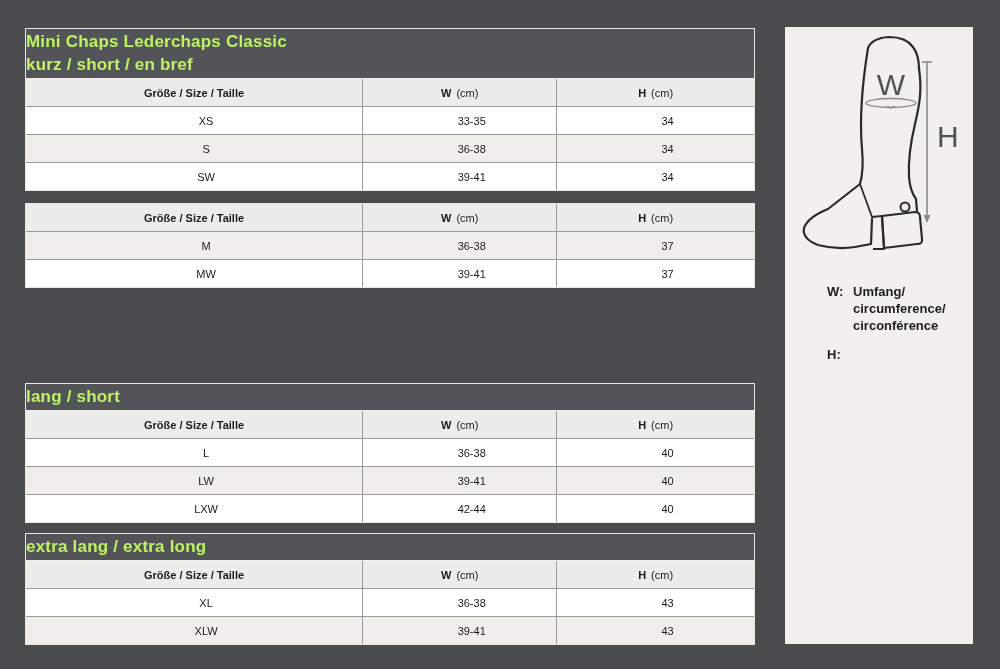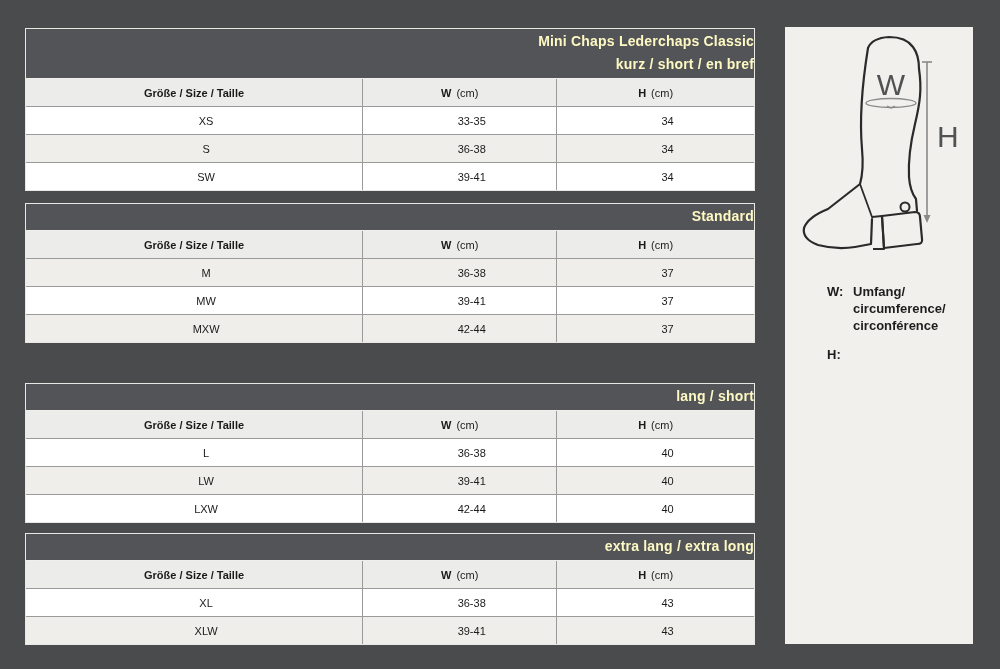--- a/index.html
+++ b/index.html
@@ -11,22 +11,22 @@
   }
 
   
   .size-table {
     position:absolute; left:25px; width:730px;
     box-sizing:border-box;
     border:1px solid #e9e7e4;
     background:#ffffff;
   }
   .table-title {
-    background:#535457; color:#fef9c3;
-    text-align:right; font-weight:bold; font-size:14px;
+    background:#535457; color:#bef264;
+    text-align:left; font-weight:bold; font-size:17px;
     line-height:23px; padding:1px 0 2px 0;
     border-bottom:1px solid #f0efec;
     letter-spacing:0.2px;
   }
   .size-table table {
     width:100%; border-collapse:collapse; table-layout:fixed;
   }
   .size-table td {
     height:27px; text-align:center; vertical-align:middle;
     font-size:11px;
@@ -87,43 +87,35 @@
       <tr class="data">
         <td>SW</td>
         <td>39-41</td>
         <td>34</td>
       </tr>
     </tbody>
       </table>
   </div>
 
   <div class="size-table" style="top:203px">
-    <div class="table-title">
-      <div>Standard</div>
-    </div>
     <table>
       <tbody>
           <tr class="hdr">
         <td class="c1">Größe / Size / Taille</td>
         <td class="c2"><b>W</b><span class="unit">(cm)</span></td>
         <td class="c3"><b>H</b><span class="unit">(cm)</span></td>
       </tr>
       <tr class="data alt">
         <td>M</td>
         <td>36-38</td>
         <td>37</td>
       </tr>
       <tr class="data">
         <td>MW</td>
         <td>39-41</td>
-        <td>37</td>
-      </tr>
-      <tr class="data alt">
-        <td>MXW</td>
-        <td>42-44</td>
         <td>37</td>
       </tr>
     </tbody>
       </table>
   </div>
 
   <div class="size-table" style="top:383px">
     <div class="table-title">
       <div>lang / short</div>
     </div>

